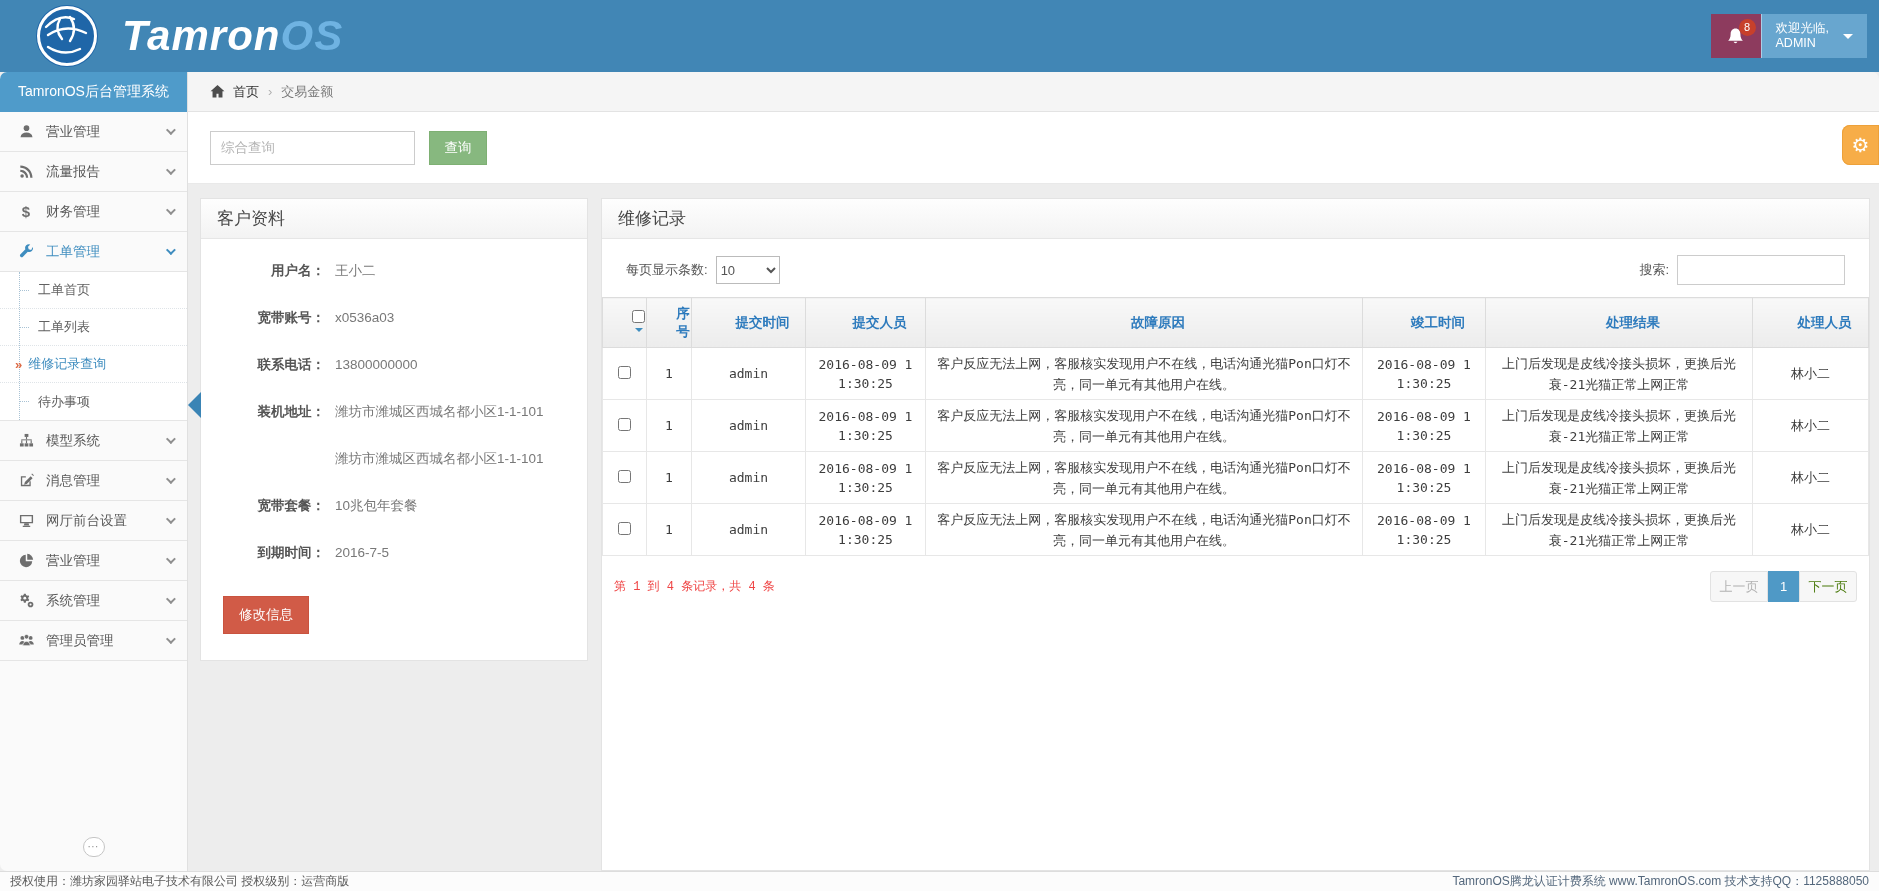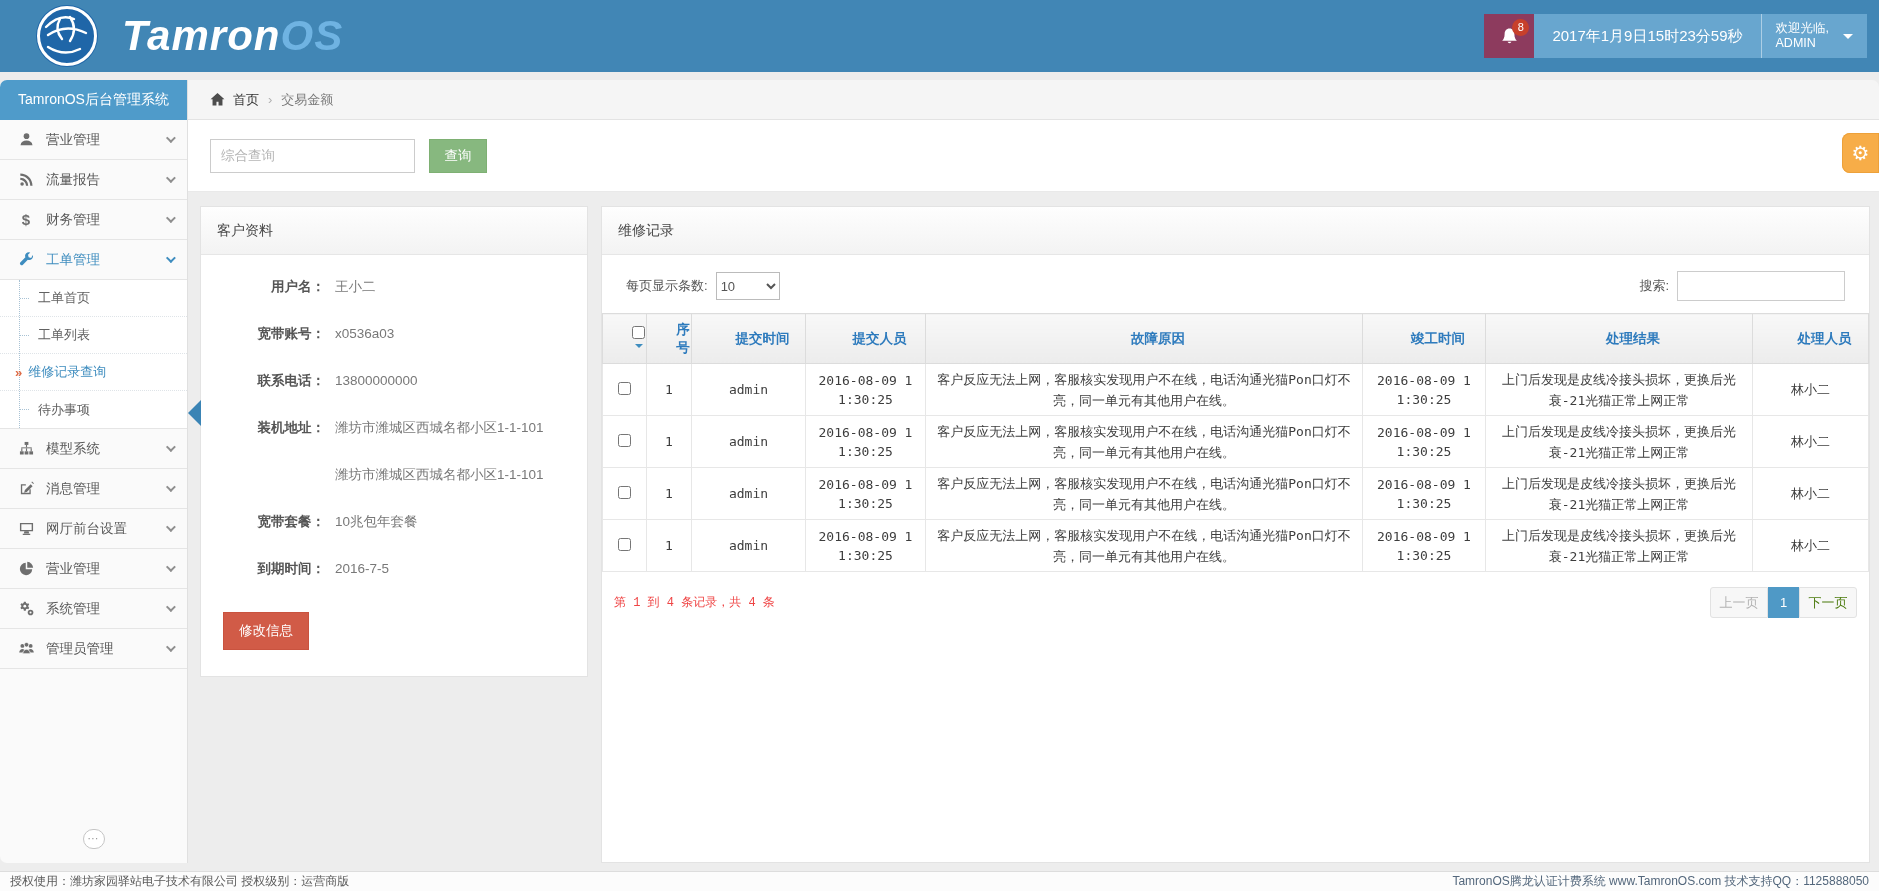--- a/index.html
+++ b/index.html
@@ -1,18 +1,18 @@
 <!DOCTYPE html>
 <html><head>
 <meta charset="utf-8">
 <style>
   * { margin:0; padding:0; box-sizing:border-box; }
   html,body { width:1879px; height:891px; overflow:hidden; }
   body { font-family:"Liberation Sans","DejaVu Sans",sans-serif; font-size:13px; background:#ededed; color:#444; }
-  .page { position:relative; width:1879px; height:891px; display:flex; flex-direction:column;gap:8px; }
+  .page { position:relative; width:1879px; height:891px; display:flex; flex-direction:column; }
 
   
   .topbar { height:72px; background:#4186b5; display:flex; align-items:center; flex:0 0 auto; position:relative; }
   .brand { display:flex; align-items:center; padding-left:34px; }
   .globe { width:66px; height:66px; margin-right:22px; display:block; }
   .brand-text { font-size:42px; font-weight:bold; font-style:italic; color:#fff; letter-spacing:1px; line-height:1; }
   .brand-text .os { color:#6fb3e2; }
   .top-right { margin-left:auto; margin-right:12px; display:flex; align-items:stretch; height:44px; margin-top:0; }
   .bell-box { position:relative; width:50px; background:#8d3b5e; display:flex; align-items:center; justify-content:center; cursor:pointer; }
   .bell-box svg { width:19px; height:19px; }
@@ -53,21 +53,21 @@
   .breadcrumb .bc-sep { margin:0 9px; color:#b0b0b0; }
   .breadcrumb .bc-cur { color:#7a7a7a; }
   .searchbar { height:72px; background:#fff; position:relative; display:flex; align-items:center; padding-left:22px; border-bottom:1px solid #e9e9e9; }
   .q-input { width:205px; height:34px; border:1px solid #ccc; padding:0 10px; font-size:13.5px; color:#555; outline:none; font-family:inherit; }
   .q-input::placeholder { color:#b5b5b5; }
   .btn-query { margin-left:14px; width:58px; height:34px; background:#87b87f; border:1px solid #7eb073; color:#fff; font-size:13.5px; cursor:pointer; font-family:inherit; }
   .gear-tab { position:absolute; right:0; top:13px; width:37px; height:40px; background:#f7ad48; border-radius:8px 0 0 8px; color:#fff; font-size:20px; display:flex; align-items:center; justify-content:center; cursor:pointer; box-shadow:inset 0 0 0 1px #eda13a; }
 
   .panels { flex:1 1 auto; display:flex; align-items:flex-start; padding:14px 9px 0 12px; gap:13px; overflow:hidden; }
   .panel { background:#fff; border:1px solid #e3e3e3; }
-  .panel-h { height:48px; background:linear-gradient(#fefefe,#f3f3f3); border-bottom:1px solid #e6e6e6; display:flex; align-items:center; padding:0 16px; font-size:14px; color:#474747; }
+  .panel-h { height:40px; background:linear-gradient(#fefefe,#f3f3f3); border-bottom:1px solid #e6e6e6; display:flex; align-items:center; padding:0 16px; font-size:17px; color:#474747; }
 
   
   .panel.left { width:388px; flex:0 0 388px; }
   .cust-body { padding:22px 16px 26px; }
   .info-row { display:flex; margin-bottom:27px; line-height:20px; }
   .info-row .lab { width:108px; text-align:right; color:#555; font-weight:bold; font-size:13.5px; flex:0 0 108px; }
   .info-row .val { margin-left:10px; color:#787878; font-size:13.5px; }
   .btn-edit { margin:6px 0 0 6px; padding:9px 15px; background:#d15b47; border:1px solid #c9533f; color:#fff; font-size:13.5px; cursor:pointer; font-family:inherit; }
 
   
@@ -113,21 +113,20 @@
       <span class="brand-text"><span>Tamron</span><span class="os">OS</span></span>
     </div>
     <div class="top-right">
       <div class="bell-box">
         <svg viewBox="0 0 16 16" fill="#fff">
           <path d="M8 1.2c-2.6 0-4.1 2-4.1 4.6 0 3.1-1 4.7-2.1 5.7h12.4c-1.1-1-2.1-2.6-2.1-5.7 0-2.6-1.5-4.6-4.1-4.6z"></path>
           <path d="M6.4 12.5a1.7 1.7 0 0 0 3.2 0z"></path>
         </svg>
         <span class="badge">8</span>
       </div>
-      <div class="clock-box">2017年1月9日15时23分59秒</div>
       <div class="user-box">
         <div class="user-lines">
           <div>欢迎光临,</div>
           <div>ADMIN</div>
         </div>
         <span class="caret-down"></span>
       </div>
     </div>
   </header>
 

